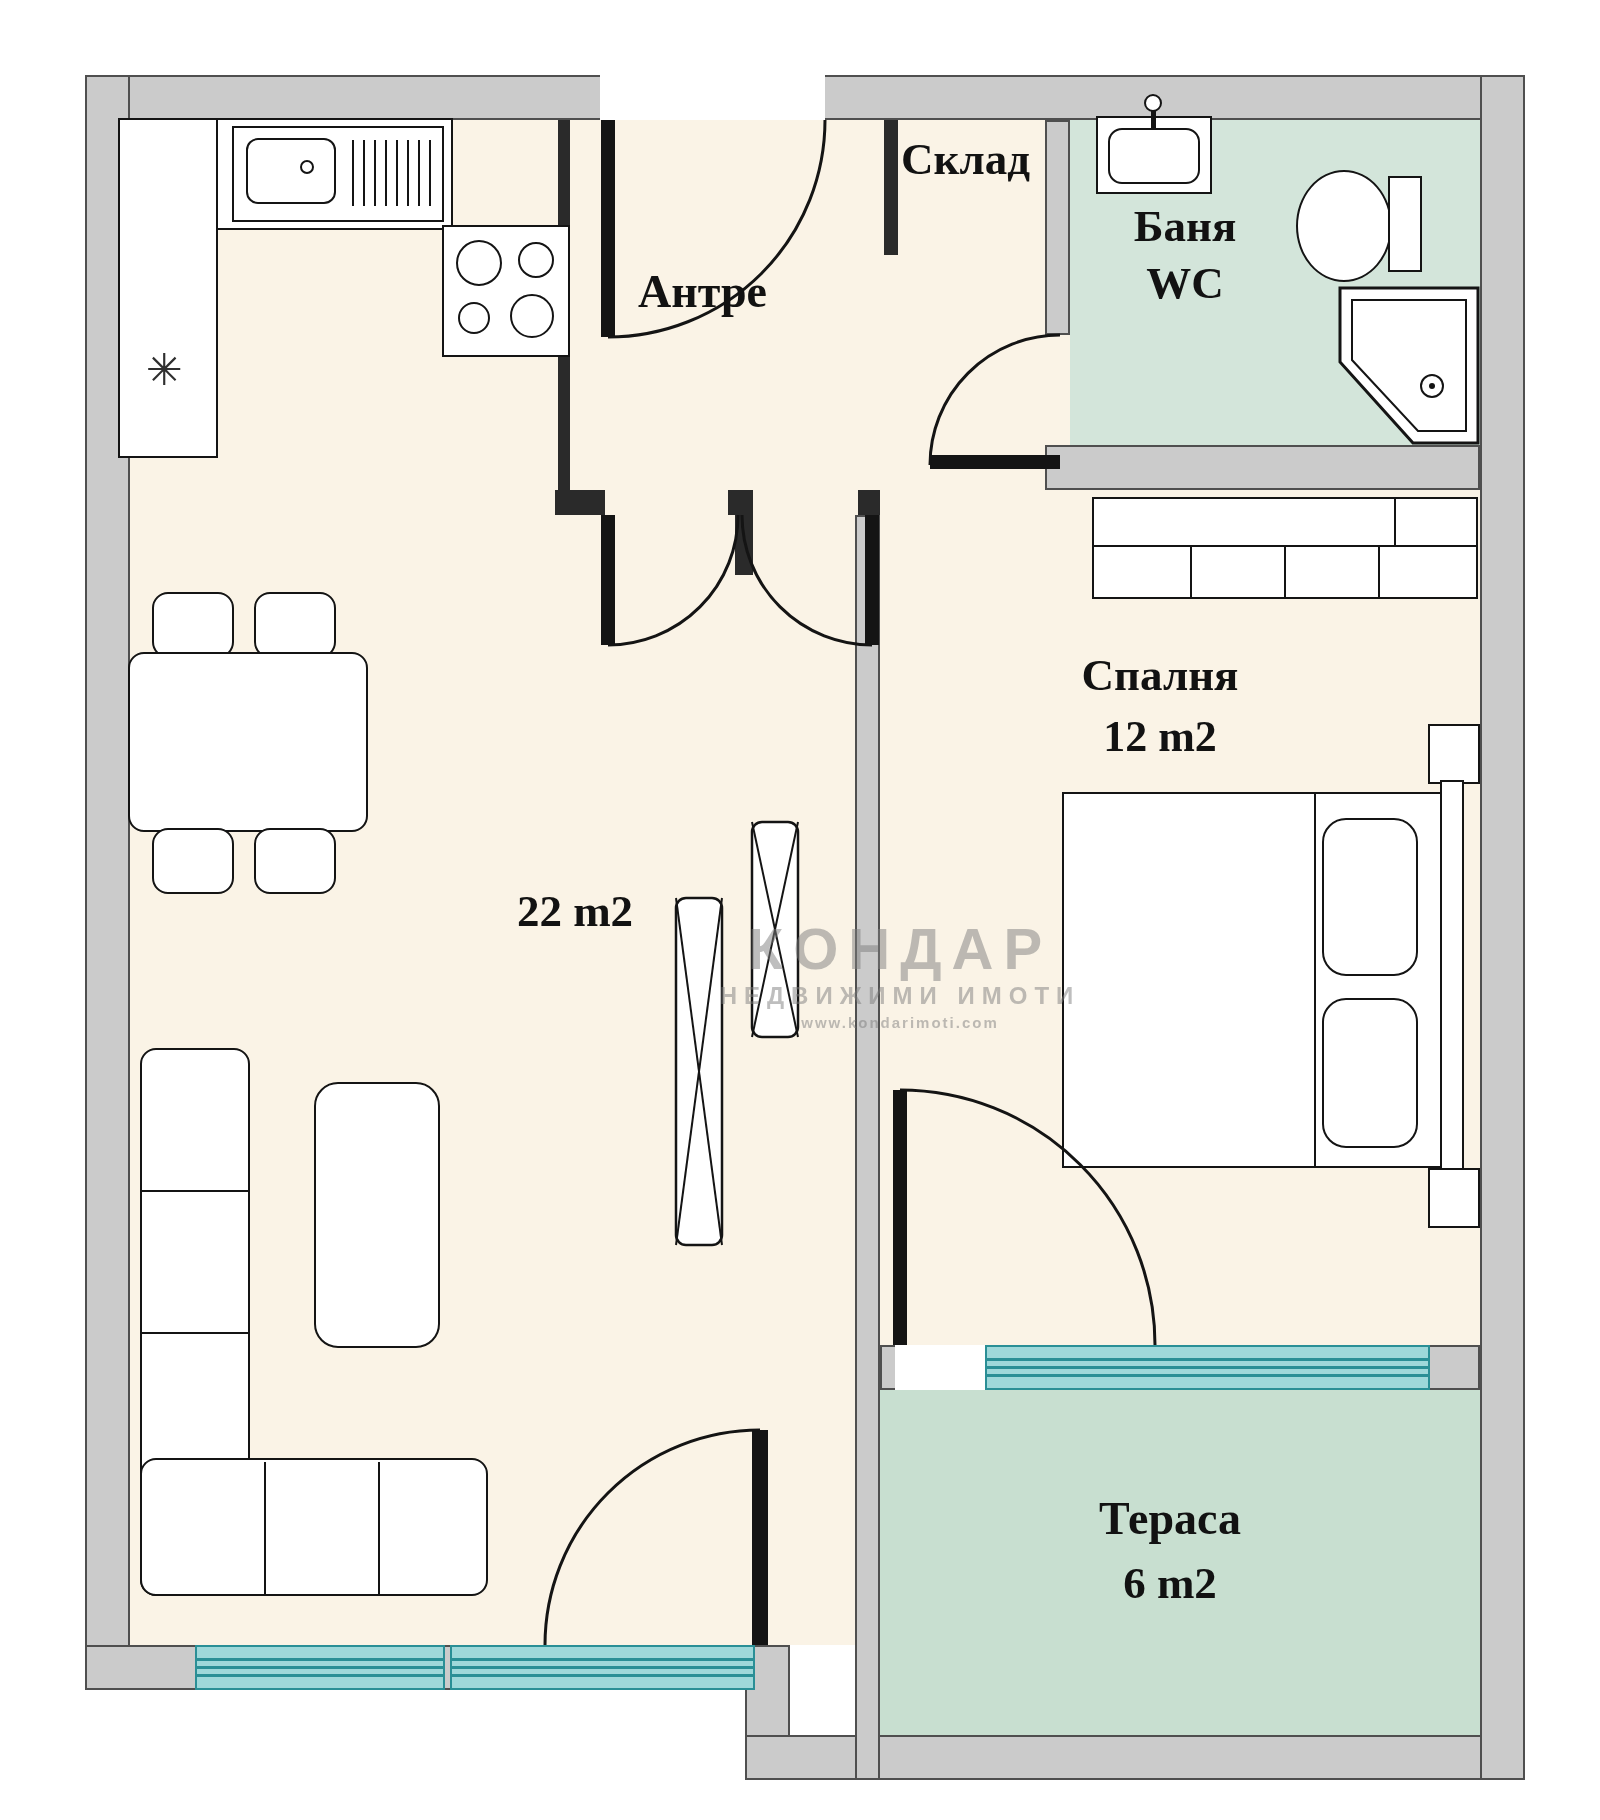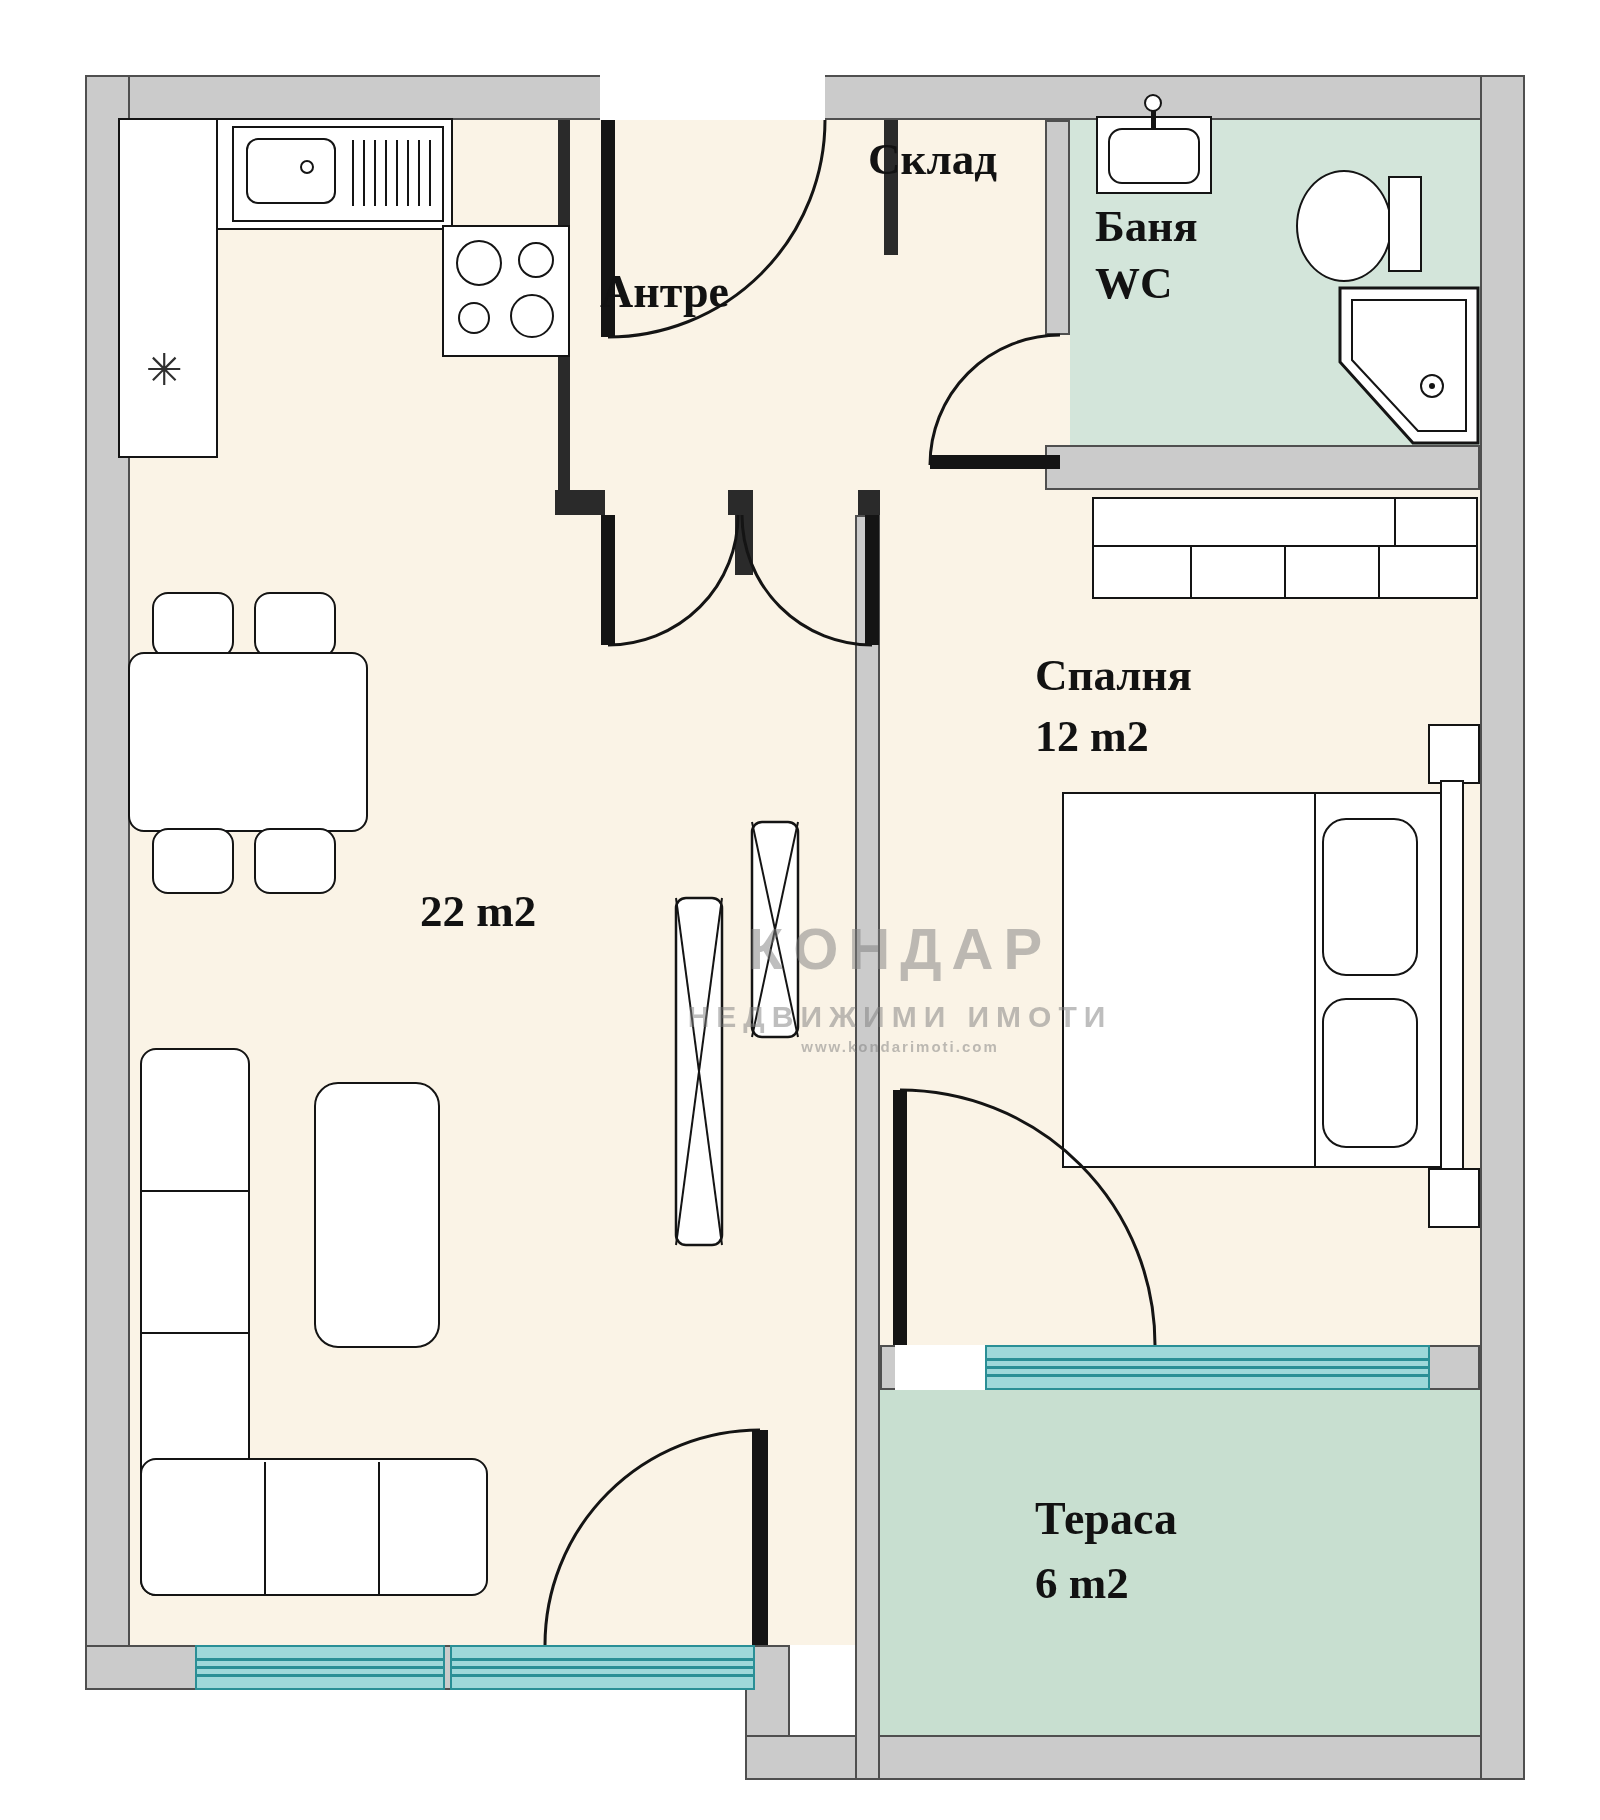--- a/index.html
+++ b/index.html
@@ -16,28 +16,28 @@
   .gap-cream { position: absolute; background: #faf3e6; }
   .window { position: absolute; border: 2px solid #2a8f96; background-color: #9ed8da;
             background-image: linear-gradient(#2a8f96,#2a8f96), linear-gradient(#2a8f96,#2a8f96), linear-gradient(#2a8f96,#2a8f96);
             background-size: 100% 3px; background-position: 0 30%, 0 50%, 0 70%; background-repeat: no-repeat; }
   .furn { position: absolute; background: #ffffff; border: 2px solid #141414; }
   .round16 { border-radius: 16px; }
   .round24 { border-radius: 24px; }
   .circle  { border-radius: 50%; }
   .line { position: absolute; background: #141414; }
   .leaf { position: absolute; background: #141414; }
-  .label { position: absolute; font-weight: bold; color: #121212; 
+  .label { position: absolute; font-weight: bold; color: #121212; text-align: center;
            white-space: nowrap; line-height: 1.05; }
   .fridge-glyph { position: absolute; color: #2f2f2f; font-family: "DejaVu Sans", sans-serif;
                   font-size: 44px; line-height: 1; }
   .wm { position: absolute; left: 640px; top: 915px; width: 520px; text-align: center;
         color: rgba(125,125,125,0.5); font-family: "Liberation Sans", sans-serif; font-weight: bold; }
   .wm .l1 { font-size: 58px; letter-spacing: 10px; }
-  .wm .l2 { font-size: 30px; letter-spacing: 7px; margin-top: 18px; }
+  .wm .l2 { font-size: 24px; letter-spacing: 7px; margin-top: 0; }
   .wm .l3 { font-size: 15px; letter-spacing: 2px; margin-top: 4px; }
   svg.overlay { position: absolute; left: 0; top: 0; pointer-events: none; }
 </style>
 </head>
 <body>
 
 <div class="plan">
 
   <div class="floor-cream" style="left:130px;top:120px;width:728px;height:1525px"></div>
   <div class="floor-cream" style="left:570px;top:120px;width:475px;height:370px"></div>

